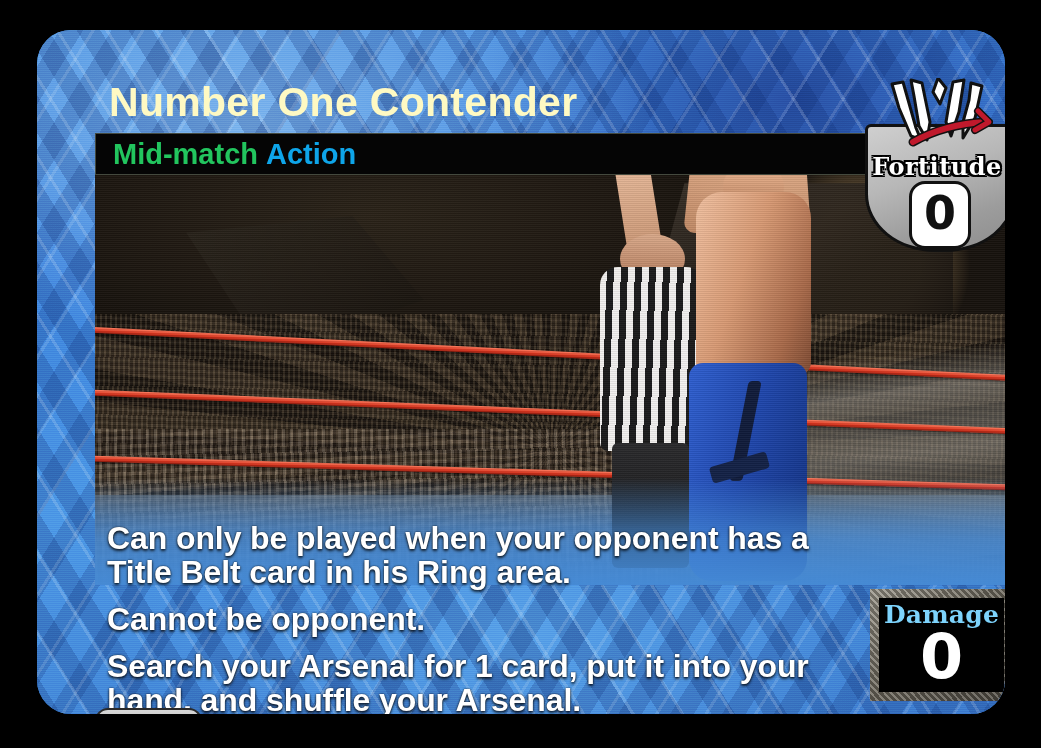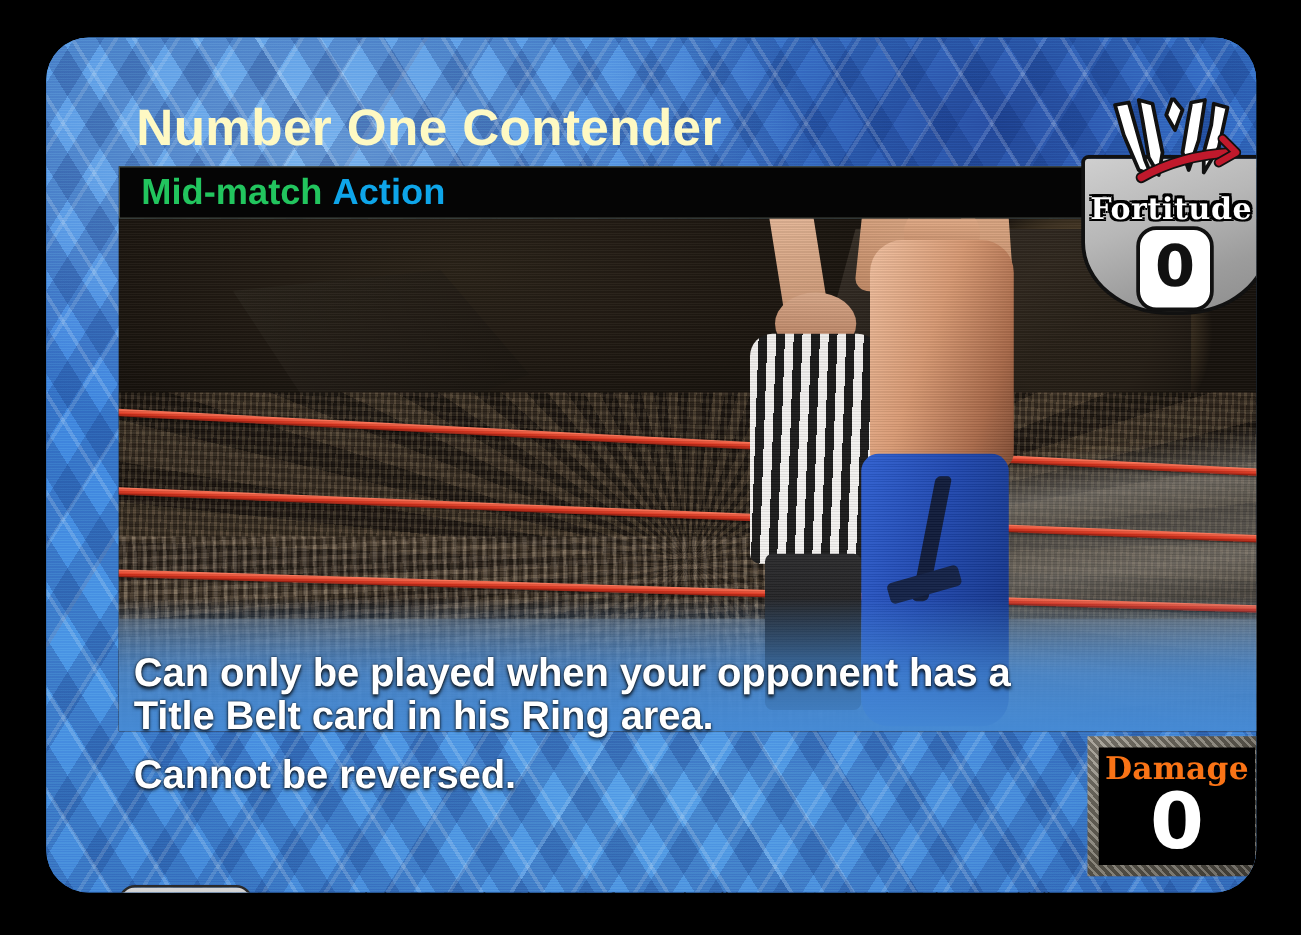--- a/index.html
+++ b/index.html
@@ -170,21 +170,21 @@
   .dmg{
     position:absolute;left:833px;top:559px;width:143px;height:112px;
     background:
       repeating-linear-gradient(47deg, rgba(255,255,255,.18) 0 2px, rgba(0,0,0,.25) 2px 5px),
       linear-gradient(140deg,#9b968a 0%,#6f6a5e 45%,#4e4a42 100%);
     padding:9px;box-sizing:border-box;
   }
   .dmg-inner{width:100%;height:100%;background:#000;position:relative;}
   .dmg-label{
     position:absolute;left:0;top:2px;width:100%;text-align:center;
-    font-family:"DejaVu Serif",serif;font-weight:bold;font-size:25px;color:#f97316;
+    font-family:"DejaVu Serif",serif;font-weight:bold;font-size:25px;color:#7dd3fc;
     letter-spacing:.2px;
   }
   .dmg-val{
     position:absolute;left:0;top:26px;width:100%;text-align:center;
     font-family:"DejaVu Sans",sans-serif;font-weight:bold;font-size:62px;color:#fff;line-height:66px;
   }
 
   
   .pill{
     position:absolute;left:58px;top:678px;width:103px;height:25px;
@@ -240,21 +240,22 @@
         <div class="w-torso"></div>
         <div class="w-pants"></div>
       </div>
 
       <div class="ph-grain"></div>
       <div class="ph-fade"></div>
     </div>
 
     <div class="rules">
       <p>Can only be played when your opponent has a Title Belt card in his Ring area.</p>
-      <p>Cannot be reversed.</p>
+      <p>Cannot be opponent.</p>
+      <p>Search your Arsenal for 1 card, put it into your hand, and shuffle your Arsenal.</p>
     </div>
 
     <div class="fort">
       <div class="fort-shield"></div>
       <div class="fort-logo">
         <svg viewBox="0 0 110 74" width="110" height="74">
           <g stroke="#111" stroke-width="3" stroke-linejoin="round" fill="#fff">
             <path d="M9 6 L20 4 L33 50 L38 62 L28 58 L16 30 Z"></path>
             <path d="M28 2 L39 5 L47 44 L44 62 L36 48 L31 18 Z"></path>
             <path d="M55 0 L63 10 L57 26 L50 14 Z"></path>

